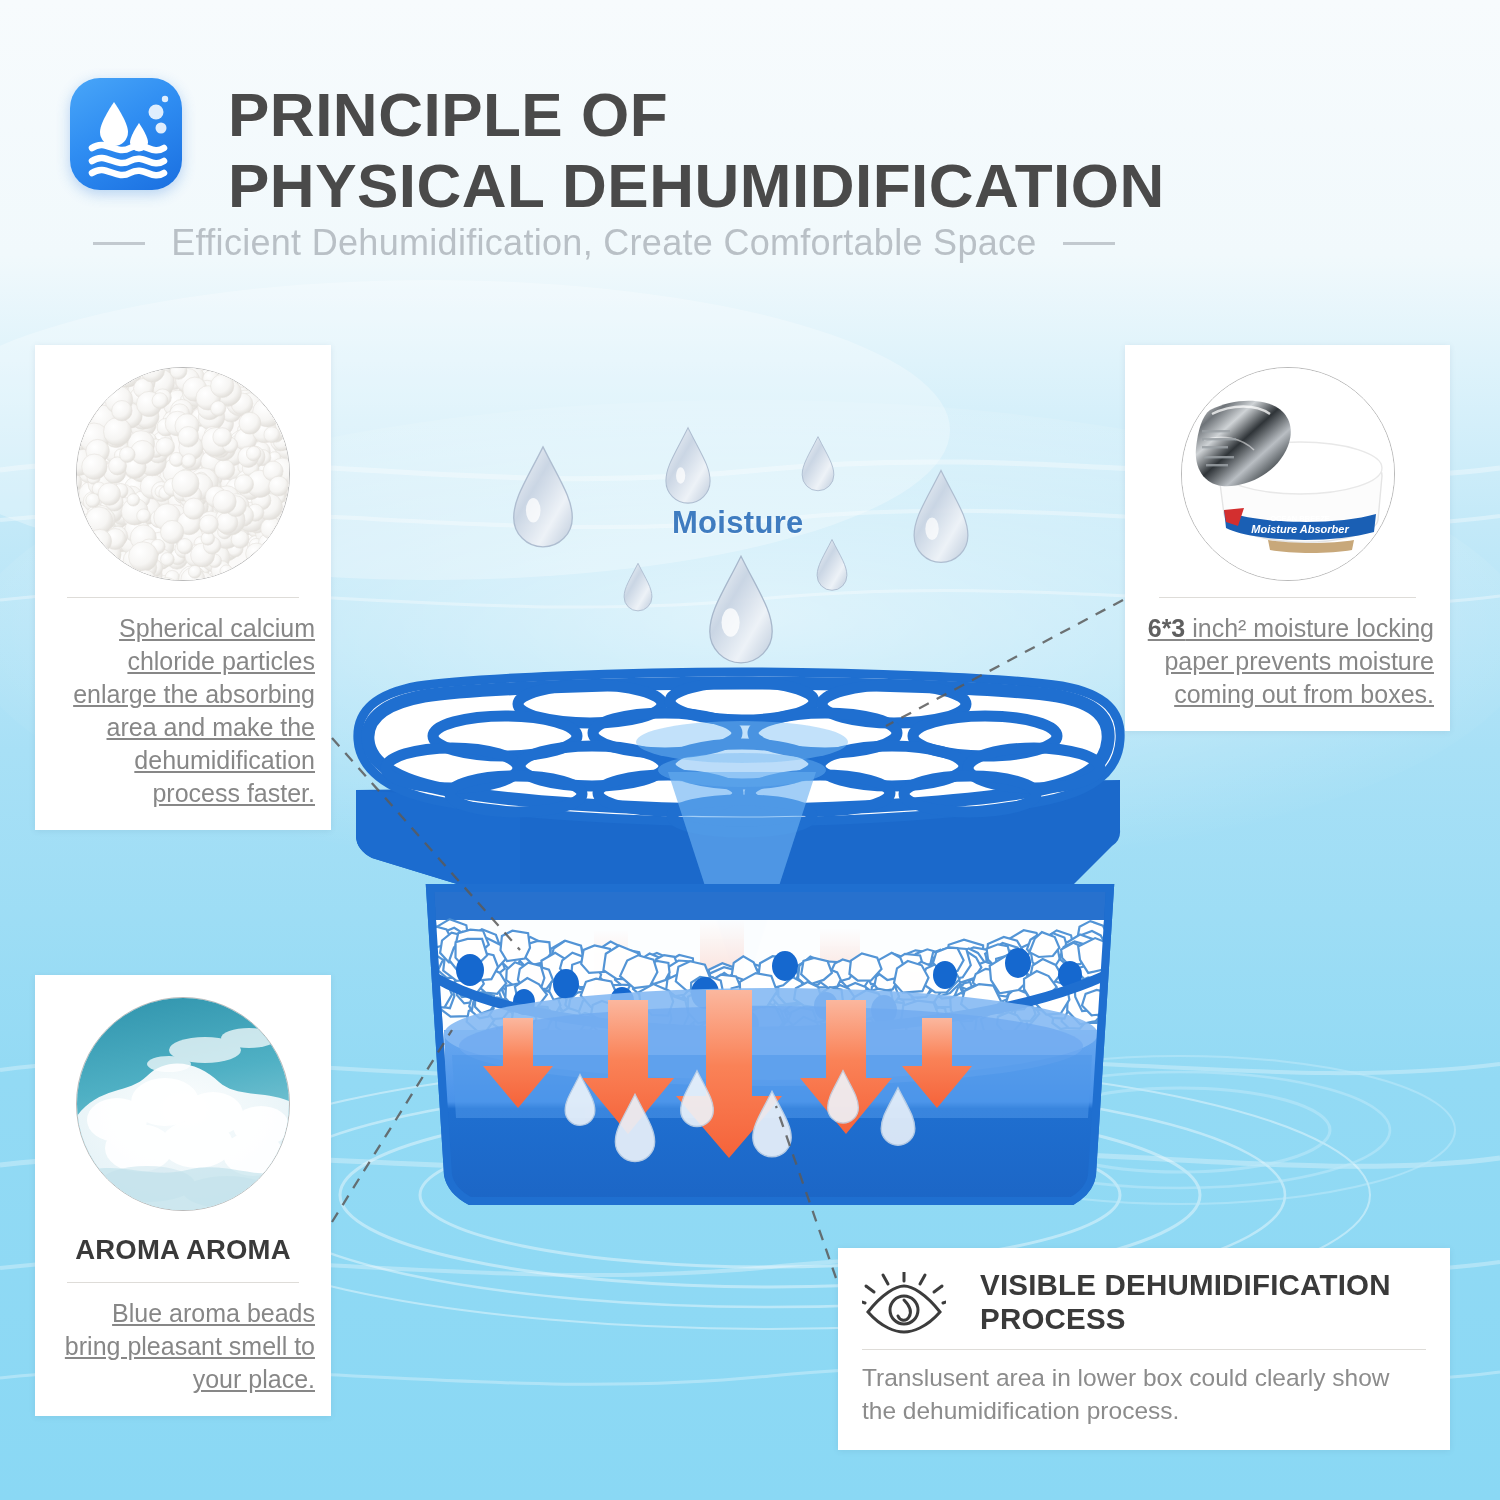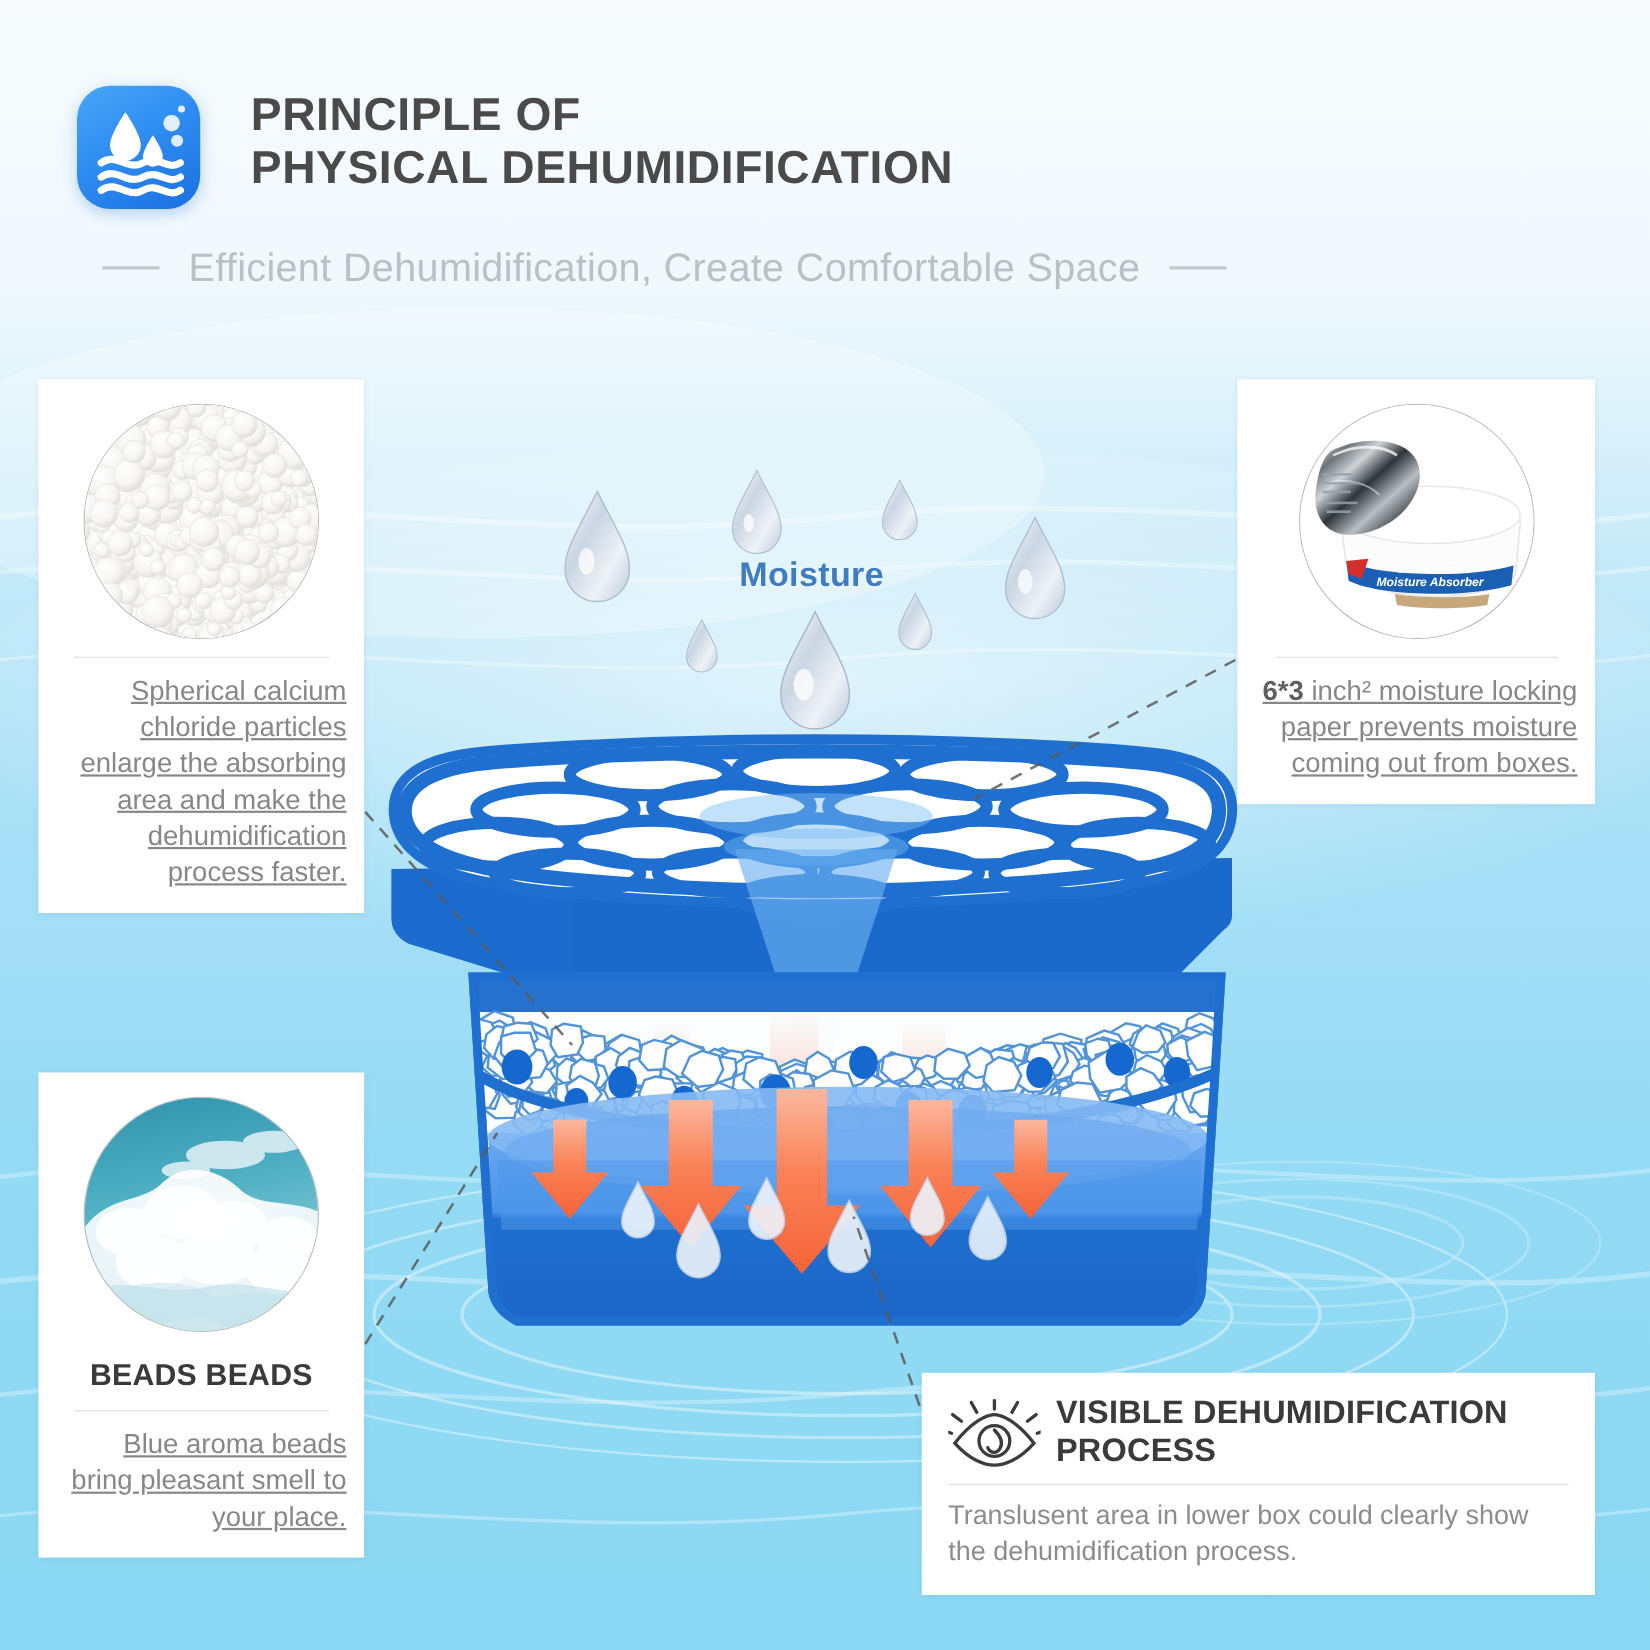--- a/index.html
+++ b/index.html
@@ -18,21 +18,21 @@
     position:absolute; left:0; top:0; width:1500px; height:300px; z-index:6;
   }
   #brand-icon {
     position:absolute; left:70px; top:78px; width:112px; height:112px;
     border-radius:30px;
     background:linear-gradient(150deg,#49a6f8 0%,#2f8df2 45%,#1a6fe0 100%);
     box-shadow:0 4px 14px rgba(40,120,220,.30);
   }
   #title-block { position:absolute; left:228px; top:80px; }
   .title-line {
-    font-size:42px; font-weight:bold; letter-spacing:.5px;
+    font-size:62px; font-weight:bold; letter-spacing:.5px;
     color:#4a4a4a; line-height:1.14;
     text-shadow:0 1px 0 rgba(255,255,255,.6);
     white-space:nowrap;
   }
   #subtitle-row {
     position:absolute; left:0; top:222px; width:1208px;
     display:flex; align-items:center; justify-content:center; gap:26px;
   }
   .sub-dash { width:52px; height:3px; background:#c2c9cf; }
   #subtitle {
@@ -79,20 +79,21 @@
 
   #card-visible {
     left:838px; top:1248px; width:612px;
     padding:20px 24px 22px; align-items:stretch;
   }
   #visible-head { display:flex; align-items:flex-start; gap:14px; }
   #eye-icon { flex:none; width:84px; height:62px; margin-top:4px; }
   #visible-title {
     font-size:29.5px; font-weight:bold; color:#3a3a3a; line-height:1.14;
     letter-spacing:.2px;
+    margin-left:20px;
   }
   #card-visible .card-rule { width:100%; margin:14px 0 12px; }
   #visible-body { font-size:24.5px; color:#8c8c8c; line-height:1.34; text-align:left; }
 </style>
 </head>
 <body>
 
 <svg id="bg" viewBox="0 0 1500 1500" preserveAspectRatio="none">
   <defs>
     <linearGradient id="bgGrad" x1="0" y1="0" x2="0" y2="1">
@@ -1466,21 +1467,21 @@
         <ellipse cx="172" cy="40" rx="28" ry="10"></ellipse>
         <ellipse cx="92" cy="66" rx="22" ry="8"></ellipse>
       </g>
       <g fill="#cfe7ee" opacity=".6">
         <ellipse cx="70" cy="186" rx="48" ry="18"></ellipse>
         <ellipse cx="150" cy="194" rx="44" ry="16"></ellipse>
       </g>
       <path d="M0 176 C40 160 70 182 110 172 C150 162 180 184 214 172 L214 214 L0 214 Z" fill="#bddfe9" opacity=".6"></path>
     </svg>
   </div>
-  <div class="card-title">BEADS BEADS</div>
+  <div class="card-title">AROMA AROMA</div>
   <div class="card-rule"></div>
   <div class="card-body">Blue aroma beads bring pleasant smell to your place.</div>
 </div>
 
 <div class="card" id="card-visible">
   <div id="visible-head">
     <span id="eye-icon">
       <svg viewBox="0 0 84 62" width="84" height="62">
         <g stroke="#3c3c3c" stroke-width="3" fill="none" stroke-linecap="round">
           <path d="M6 40 C20 22 34 14 42 14 C50 14 64 22 78 40 C64 56 50 60 42 60 C34 60 20 56 6 40 Z"></path>

